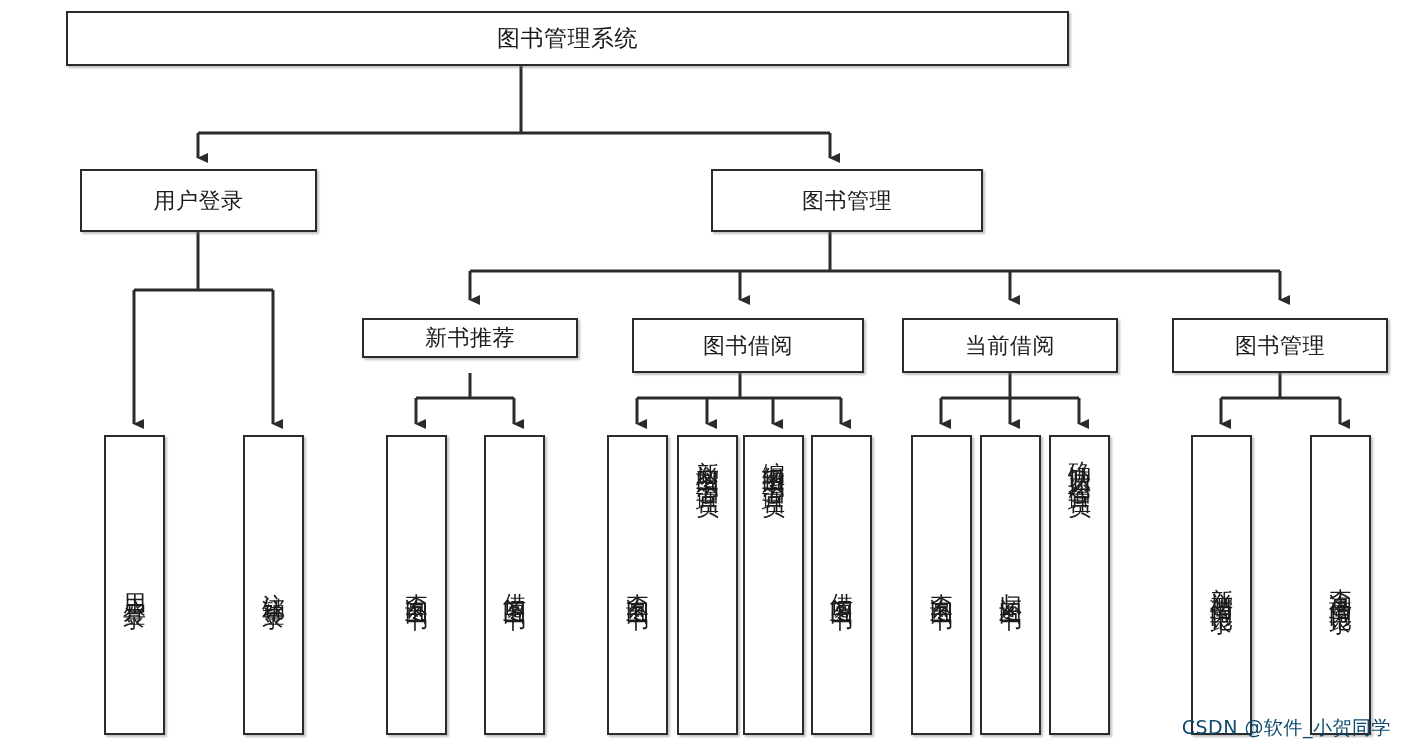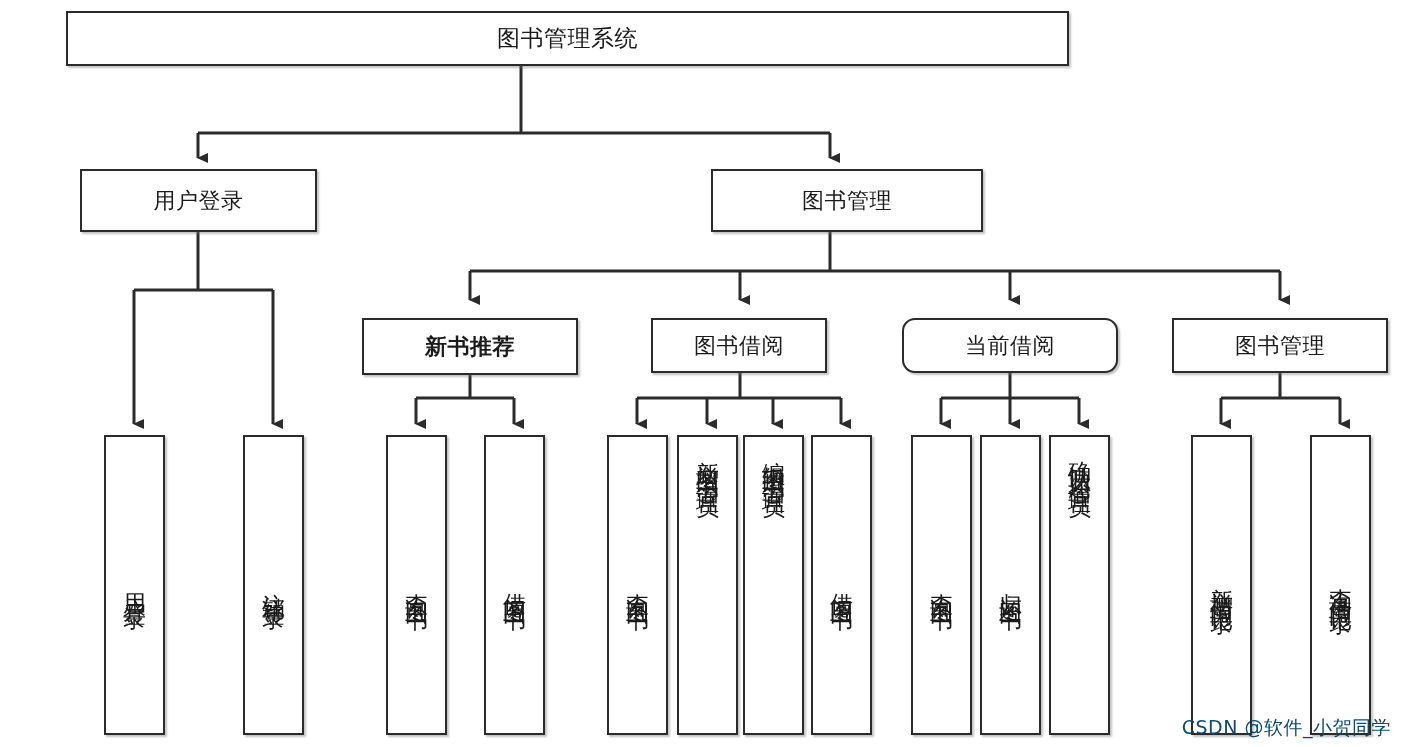--- a/index.html
+++ b/index.html
@@ -136,27 +136,27 @@
     <span class="lbl">图书管理系统</span>
   </div>
 
   <div class="node horiz" style="left:80px; top:169px; width:237px; height:63px;">
     <span class="lbl">用户登录</span>
   </div>
   <div class="node horiz" style="left:711px; top:169px; width:272px; height:63px;">
     <span class="lbl">图书管理</span>
   </div>
 
-  <div class="node horiz" style="left:362px; top:318px; width:216px; height:57px;font-weight:bold;">
+  <div class="node horiz" style="left:362px; top:318px; width:216px; height:40px;">
     <span class="lbl">新书推荐</span>
   </div>
-  <div class="node horiz" style="left:632px; top:318px; width:176px; height:55px;margin-left:19px;">
+  <div class="node horiz" style="left:632px; top:318px; width:232px; height:55px;">
     <span class="lbl">图书借阅</span>
   </div>
-  <div class="node horiz" style="left:902px; top:318px; width:216px; height:55px;border-radius:13px;">
+  <div class="node horiz" style="left:902px; top:318px; width:216px; height:55px;">
     <span class="lbl">当前借阅</span>
   </div>
   <div class="node horiz" style="left:1172px; top:318px; width:216px; height:55px;">
     <span class="lbl">图书管理</span>
   </div>
 
   <div class="node vert mid" style="left:104px; top:435px; width:61px; height:300px;">
     <span class="lbl">用户登录</span>
   </div>
   <div class="node vert mid" style="left:243px; top:435px; width:61px; height:300px;">

